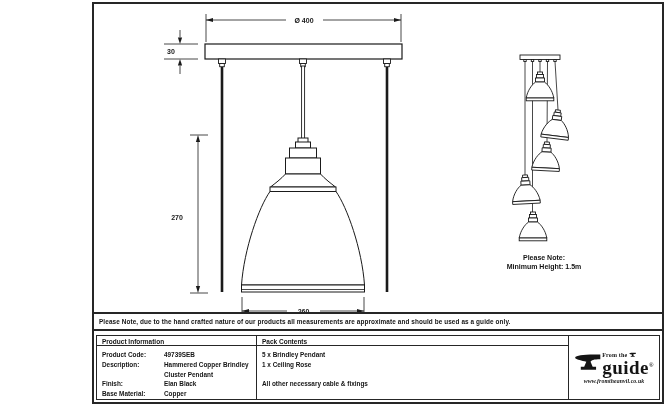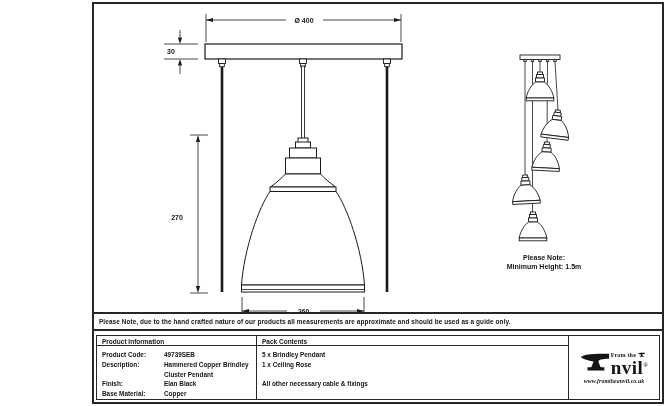--- a/index.html
+++ b/index.html
@@ -216,21 +216,21 @@
           <svg width="30" height="24" viewBox="0 0 32 24">
             <path fill="#141414" d="M1.5,5 C6,2.5 12,2 31,2 L31,7.5 C23,7.5 20.5,8.5 19.5,10.5 L22,16.5 L26,16.5 L26,20 L8,20 L8,16.5 L12,16.5 L14.5,10.5 C9,9.5 3.5,8 1.5,6.5 Z"></path>
           </svg>
           <div class="logo-right">
             <div class="from-the">
               <span>From the</span>
               <svg class="mini-anvil" width="7" height="6" viewBox="0 0 32 24">
                 <path fill="#141414" d="M1.5,5 C6,2.5 12,2 31,2 L31,7.5 C23,7.5 20.5,8.5 19.5,10.5 L22,16.5 L26,16.5 L26,20 L8,20 L8,16.5 L12,16.5 L14.5,10.5 C9,9.5 3.5,8 1.5,6.5 Z"></path>
               </svg>
             </div>
-            <div class="nvil"><span>nvil</span><sup>®</sup></div>
+            <div class="nvil"><span>guide</span><sup>®</sup></div>
           </div>
         </div>
         <div class="website">www.fromtheanvil.co.uk</div>
       </div>
     </div>
   </div>
 
 </div>
 
 </body></html>

